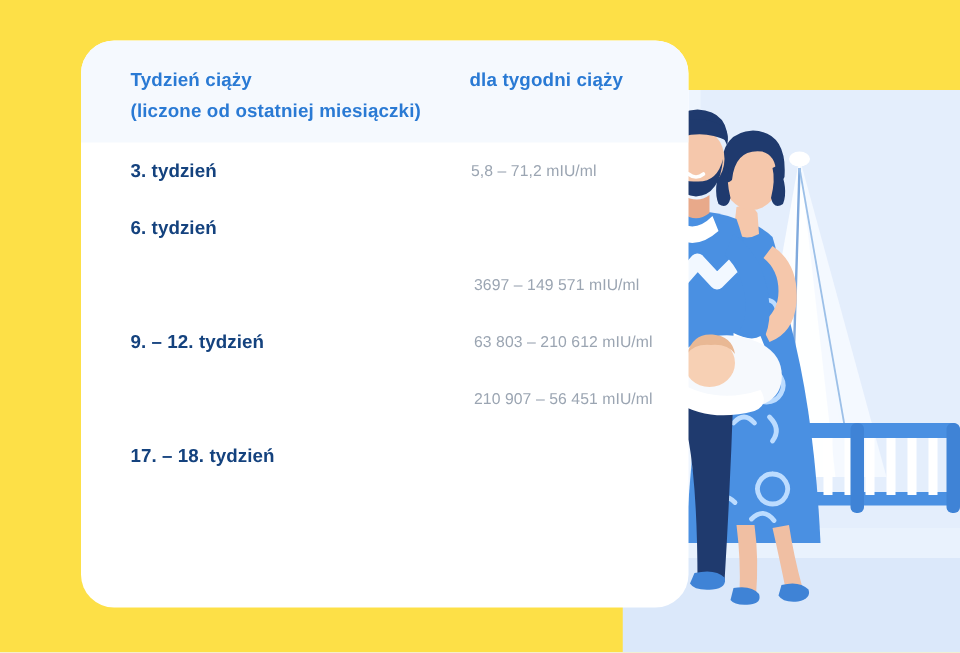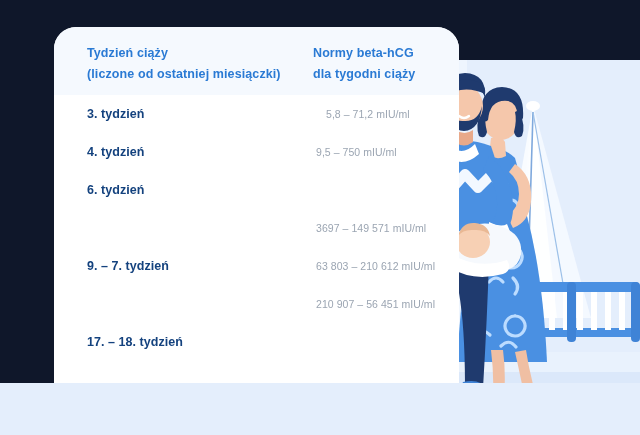--- a/index.html
+++ b/index.html
@@ -12,22 +12,22 @@
     overflow: hidden;
     background: #e4eefc;
     font-family: "Liberation Sans", sans-serif;
     position: relative;
   }
 
   #stage {
     position: absolute;
     inset: 0;
     width: 640px;
-    height: 383px;
-    background: #0f172a;
+    height: 435px;
+    background: #fde047;
     overflow: hidden;
   }
 
   
   .illo {
     position: absolute;
     left: 415px;
     top: 60px;
     width: 225px;
     height: 375px;
@@ -91,21 +91,21 @@
     position: absolute;
     left: 262px;
     top: 50%;
     transform: translateY(-50%);
     color: #9ba5b2;
     font-size: 10.5px;
     font-weight: normal;
     white-space: nowrap;
     letter-spacing: 0.05px;
   }
-  .row:first-child .row-value { left: 272px; }
+  .row:first-child .row-value { left: 260px; }
 </style>
 </head>
 <body>
 
 <div id="stage">
 
   <div class="illo">
     <svg width="225" height="375" viewBox="0 0 225 375" xmlns="http://www.w3.org/2000/svg">
       <defs>
         <clipPath id="clipAll">
@@ -237,41 +237,36 @@
 
   <div class="card">
     <div class="card-header-band"></div>
 
     <div class="hdr hdr-week">
       <div>Tydzień ciąży</div>
       <div>(liczone od ostatniej miesiączki)</div>
     </div>
 
     <div class="hdr hdr-norm">
-      <div>Normy beta-hCG</div>
       <div>dla tygodni ciąży</div>
     </div>
 
     <div class="rows">
       <div class="row">
         <div class="row-label">3. tydzień</div>
         <div class="row-value">5,8 – 71,2 mIU/ml</div>
       </div>
       <div class="row">
-        <div class="row-label">4. tydzień</div>
-        <div class="row-value">9,5 – 750 mIU/ml</div>
-      </div>
-      <div class="row">
         <div class="row-label">6. tydzień</div>
       </div>
       <div class="row">
         <div class="row-value">3697 – 149 571 mIU/ml</div>
       </div>
       <div class="row">
-        <div class="row-label">9. – 7. tydzień</div>
+        <div class="row-label">9. – 12. tydzień</div>
         <div class="row-value">63 803 – 210 612 mIU/ml</div>
       </div>
       <div class="row">
         <div class="row-value">210 907 – 56 451 mIU/ml</div>
       </div>
       <div class="row">
         <div class="row-label">17. – 18. tydzień</div>
       </div>
     </div>
   </div>

